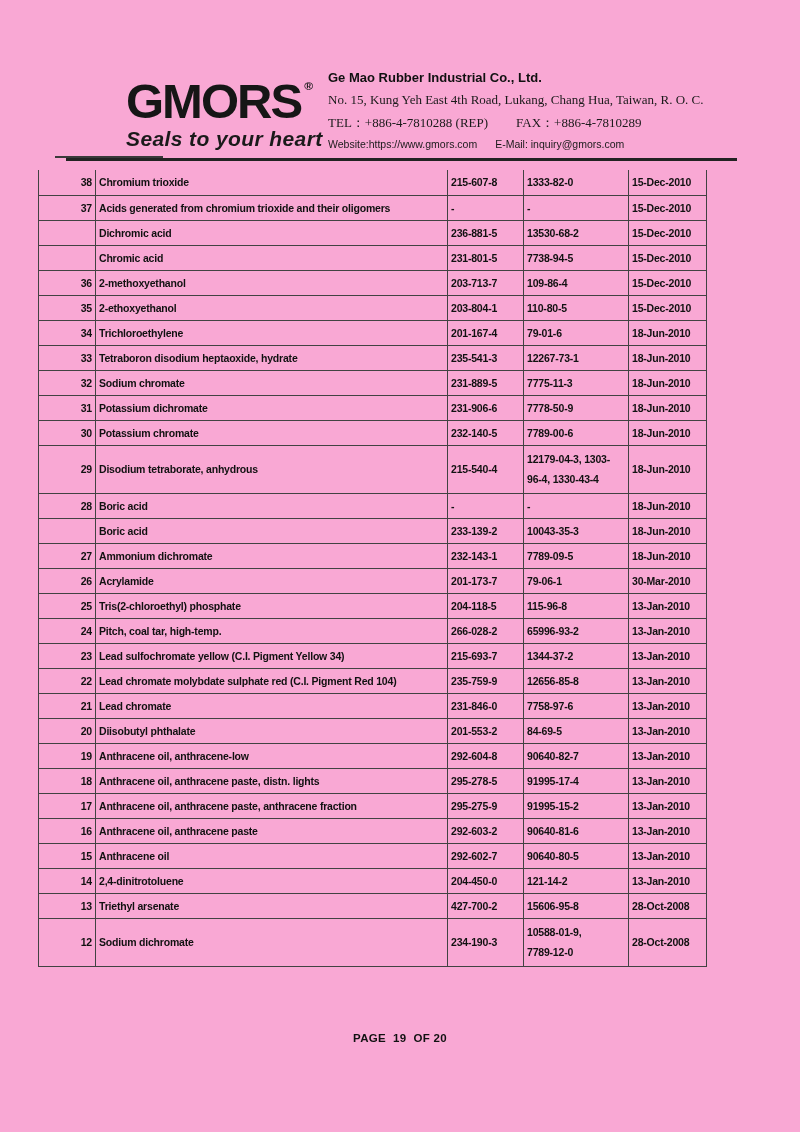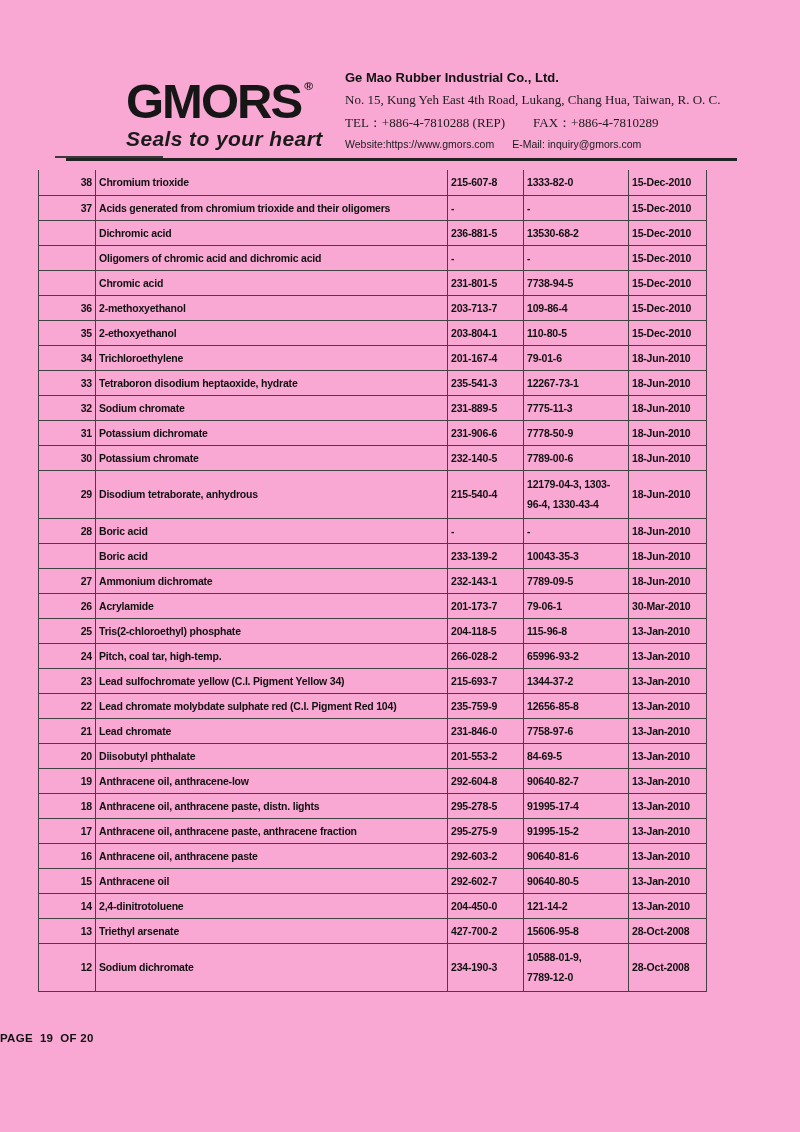--- a/index.html
+++ b/index.html
@@ -42,21 +42,21 @@
     font-size: 21px;
     font-style: italic;
     font-weight: bold;
     letter-spacing: 0.4px;
     color: #1a1a1a;
     white-space: nowrap;
   }
 
   .info-block {
     position: absolute;
-    left: 345px;
+    left: 328px;
     top: 70px;
     width: 430px;
   }
   .company-name {
     font-size: 13px;
     font-weight: bold;
     color: #101010;
     margin-bottom: 7px;
     white-space: nowrap;
   }
@@ -129,20 +129,21 @@
   td.col-name { text-align: left; }
   td.col-cas  { white-space: pre-line; line-height: 20px; }
   td.col-date { white-space: nowrap; }
 
   
   .footer {
     position: absolute;
     left: 0;
     top: 1032px;
     width: 800px;
+    text-align: center;
     font-size: 11.5px;
     font-weight: bold;
     color: #111111;
     white-space: pre;
     letter-spacing: 0.3px;
   }
 </style>
 </head>
 <body>
 
@@ -189,27 +190,20 @@
           </tr>
           <tr>
             <td class="col-no"></td>
             <td class="col-name">Dichromic acid</td>
             <td class="col-ec">236-881-5</td>
             <td class="col-cas">13530-68-2</td>
             <td class="col-date">15-Dec-2010</td>
           </tr>
           <tr>
             <td class="col-no"></td>
-            <td class="col-name">Oligomers of chromic acid and dichromic acid</td>
-            <td class="col-ec">-</td>
-            <td class="col-cas">-</td>
-            <td class="col-date">15-Dec-2010</td>
-          </tr>
-          <tr>
-            <td class="col-no"></td>
             <td class="col-name">Chromic acid</td>
             <td class="col-ec">231-801-5</td>
             <td class="col-cas">7738-94-5</td>
             <td class="col-date">15-Dec-2010</td>
           </tr>
           <tr>
             <td class="col-no">36</td>
             <td class="col-name">2-methoxyethanol</td>
             <td class="col-ec">203-713-7</td>
             <td class="col-cas">109-86-4</td>

